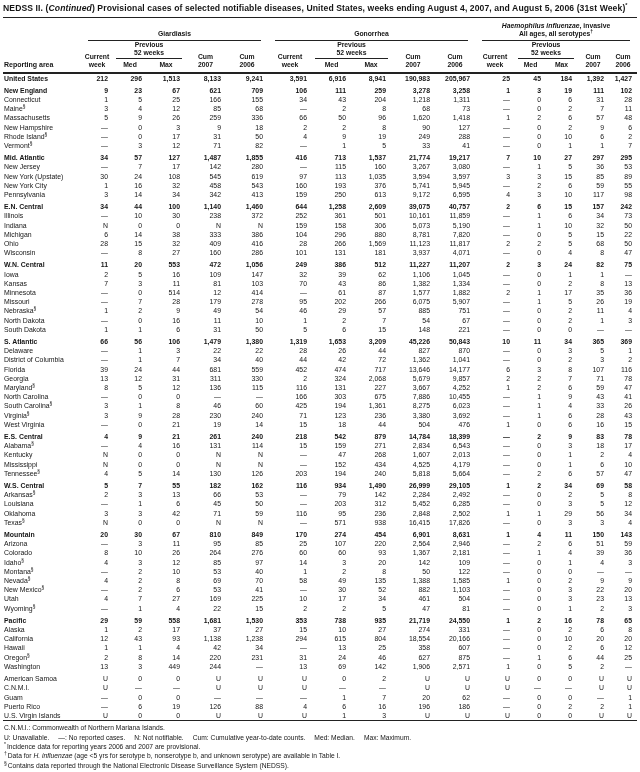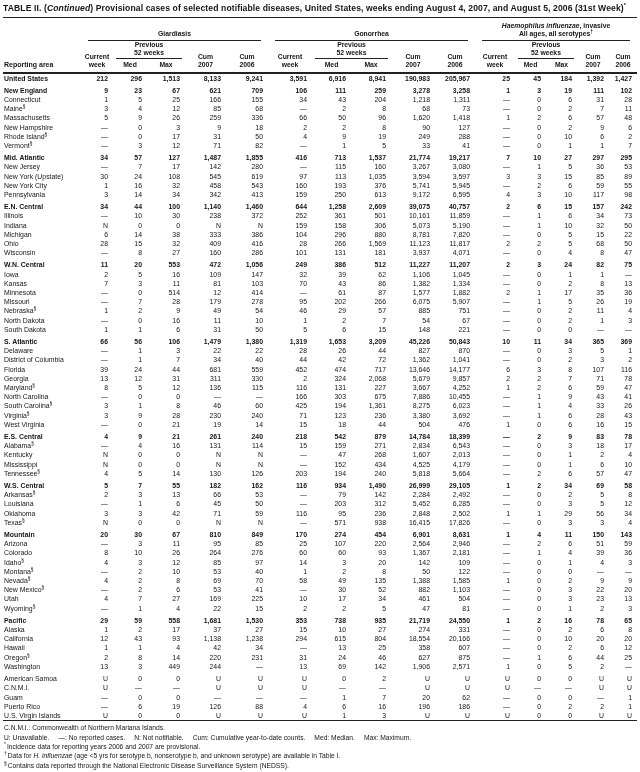--- a/index.html
+++ b/index.html
@@ -41,21 +41,21 @@
   .footnotes { font-size: 6.7px; line-height: 9.4px; margin-top: 2px; padding-left: 1px; }
   .footnotes sup { font-size: 5px; line-height: 0; margin-right: 1px; }
   .footnotes i { font-style: italic; }
   .footnotes .sp { margin-right: 9px; }
 </style>
 </head>
 <body>
 
 <div class="page">
 
-  <div class="title"><span>TABLE II. (</span><i>Continued</i><span>) Provisional cases of selected notifiable diseases, United States, weeks ending August 4, 2007, and August 5, 2006 (31st Week)</span><sup>*</sup></div>
+  <div class="title"><span>NEDSS II. (</span><i>Continued</i><span>) Provisional cases of selected notifiable diseases, United States, weeks ending August 4, 2007, and August 5, 2006 (31st Week)</span><sup>*</sup></div>
 
   <table>
     <colgroup>
       <col style="width:78px">
       <col style="width:32px">
         <col style="width:34px">
         <col style="width:38px">
         <col style="width:41px">
         <col style="width:42px">
       <col style="width:44px">

